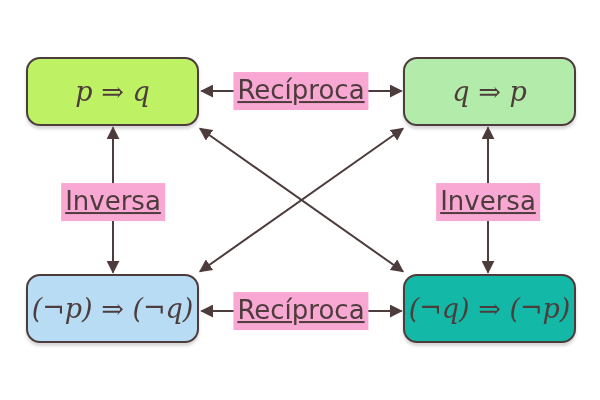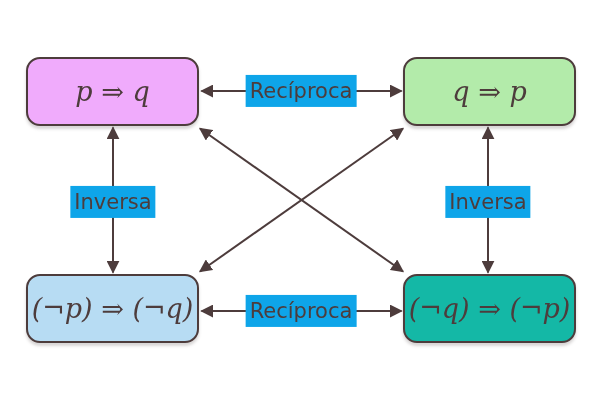--- a/index.html
+++ b/index.html
@@ -19,22 +19,22 @@
   .box-tl{left:26px;top:57px;}
   .box-tr{left:403px;top:57px;}
   .box-bl{left:26px;top:274px;}
   .box-br{left:403px;top:274px;}
   .formula{
     font-family:"DejaVu Serif",serif;font-style:italic;
     font-size:27px;color:#4D3C3C;white-space:nowrap;
   }
   .edge-label{
     position:absolute;transform:translate(-50%,-50%);
-    background:#0ea5e9;padding:4px 4px;line-height:1.15;
-    font-size:21px;color:#4D3C3C;white-space:nowrap;z-index:3;
+    background:#f9a8d4;padding:4px 4px;line-height:1.15;
+    font-size:26px;color:#4D3C3C;white-space:nowrap;z-index:3;text-decoration:underline;
   }
   .lbl-reciproca-top{left:301px;top:91px;}
   .lbl-reciproca-bottom{left:301px;top:311px;}
   .lbl-inversa-left{left:113px;top:202px;}
   .lbl-inversa-right{left:488px;top:202px;}
   .lbl-contrapositiva{left:302px;top:202px;}
 </style>
 </head>
 <body>
 
@@ -47,21 +47,21 @@
       </marker>
     </defs>
     <line x1="201.5" y1="91" x2="401.5" y2="91" marker-start="url(#ah)" marker-end="url(#ah)"></line>
     <line x1="201.5" y1="311" x2="401.5" y2="311" marker-start="url(#ah)" marker-end="url(#ah)"></line>
     <line x1="113" y1="127.5" x2="113" y2="272.5" marker-start="url(#ah)" marker-end="url(#ah)"></line>
     <line x1="488" y1="127.5" x2="488" y2="272.5" marker-start="url(#ah)" marker-end="url(#ah)"></line>
     <line x1="200" y1="128.5" x2="403" y2="271.5" marker-start="url(#ah)" marker-end="url(#ah)"></line>
     <line x1="403" y1="128.5" x2="200" y2="271.5" marker-start="url(#ah)" marker-end="url(#ah)"></line>
   </svg>
 
-  <div class="box box-tl" style="background-color: #f0abfc;">
+  <div class="box box-tl" style="background-color: #bef264;">
     <span class="formula">p ⇒ q</span>
   </div>
 
   <div class="box box-tr" style="background-color: rgb(179, 235, 170);">
     <span class="formula">q ⇒ p</span>
   </div>
 
   <div class="box box-bl" style="background-color: rgb(183, 220, 243);">
     <span class="formula">(¬p) ⇒ (¬q)</span>
   </div>

